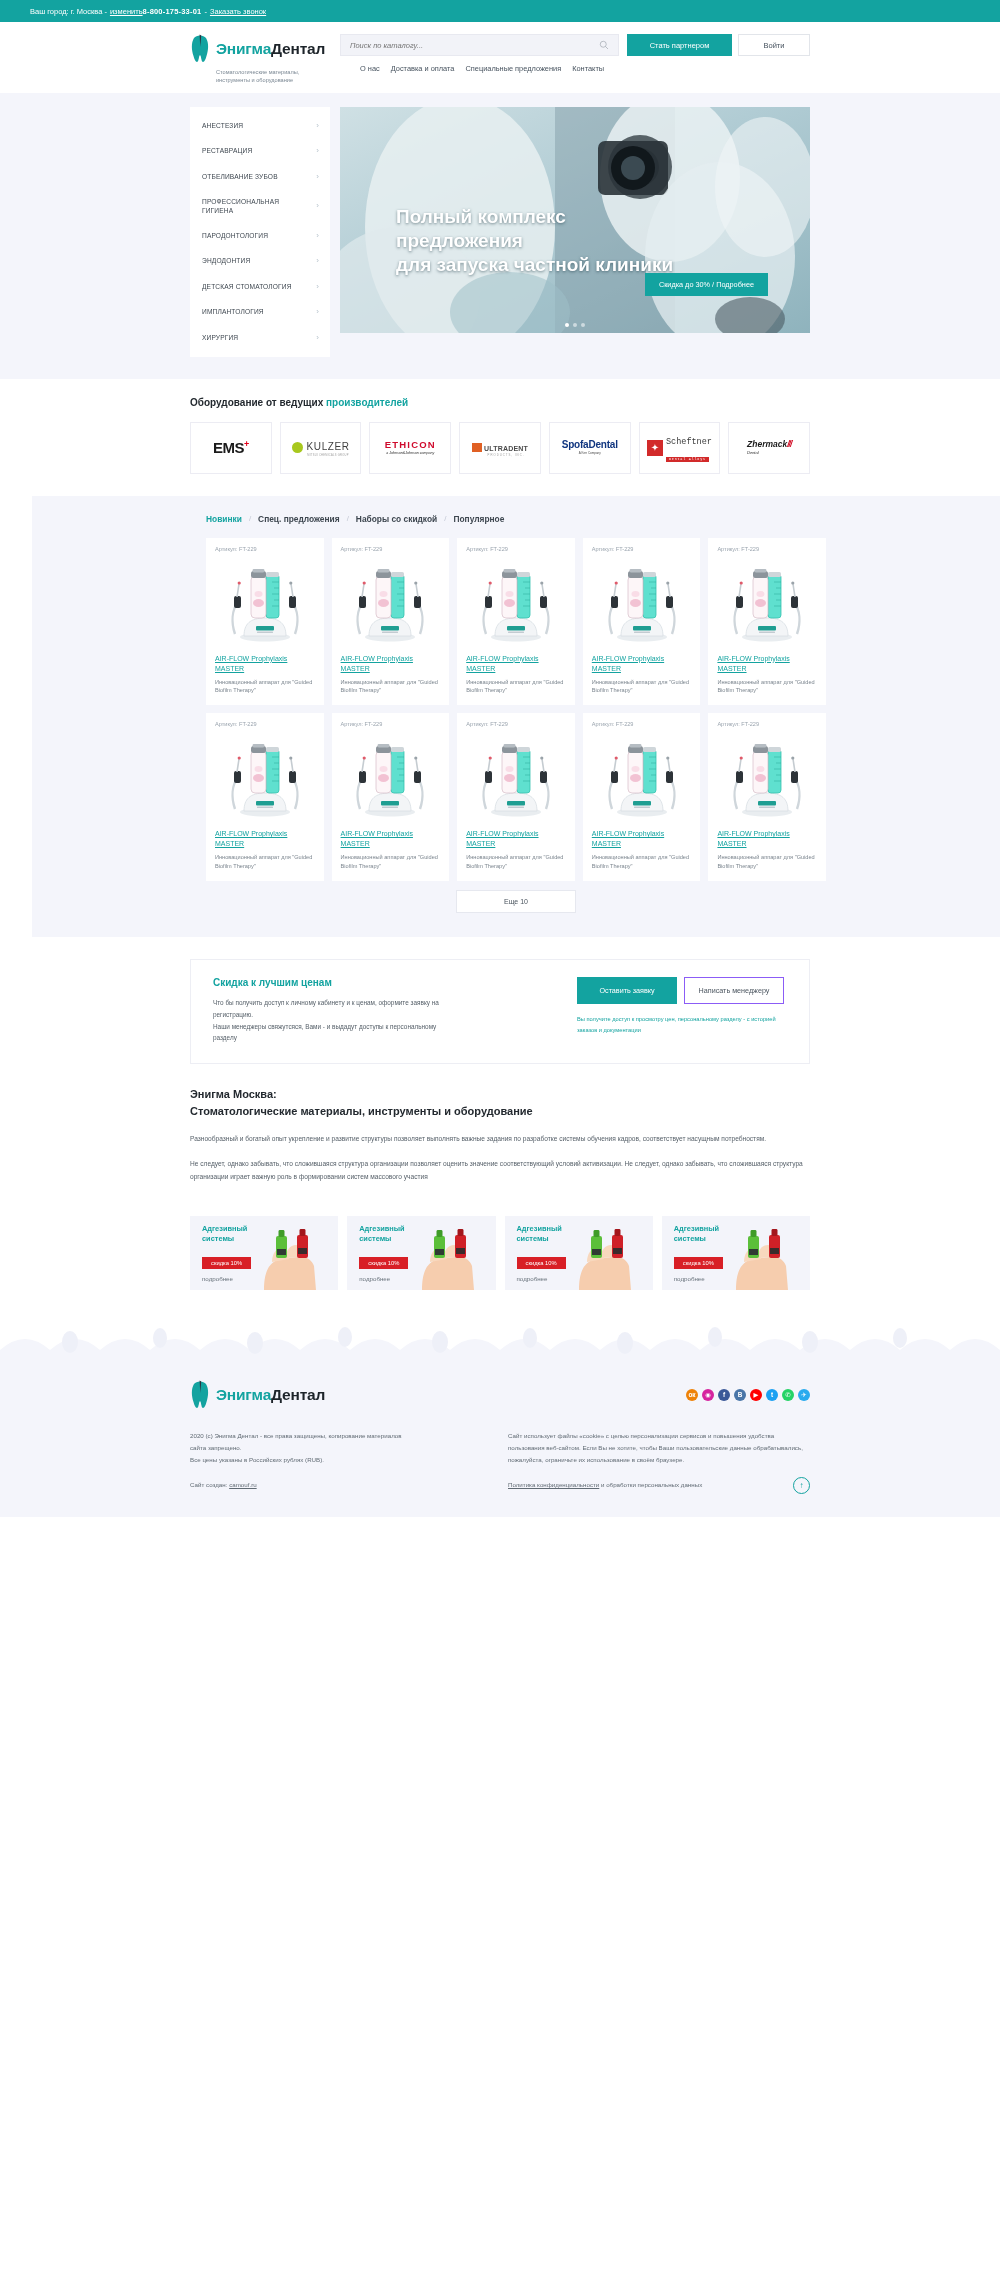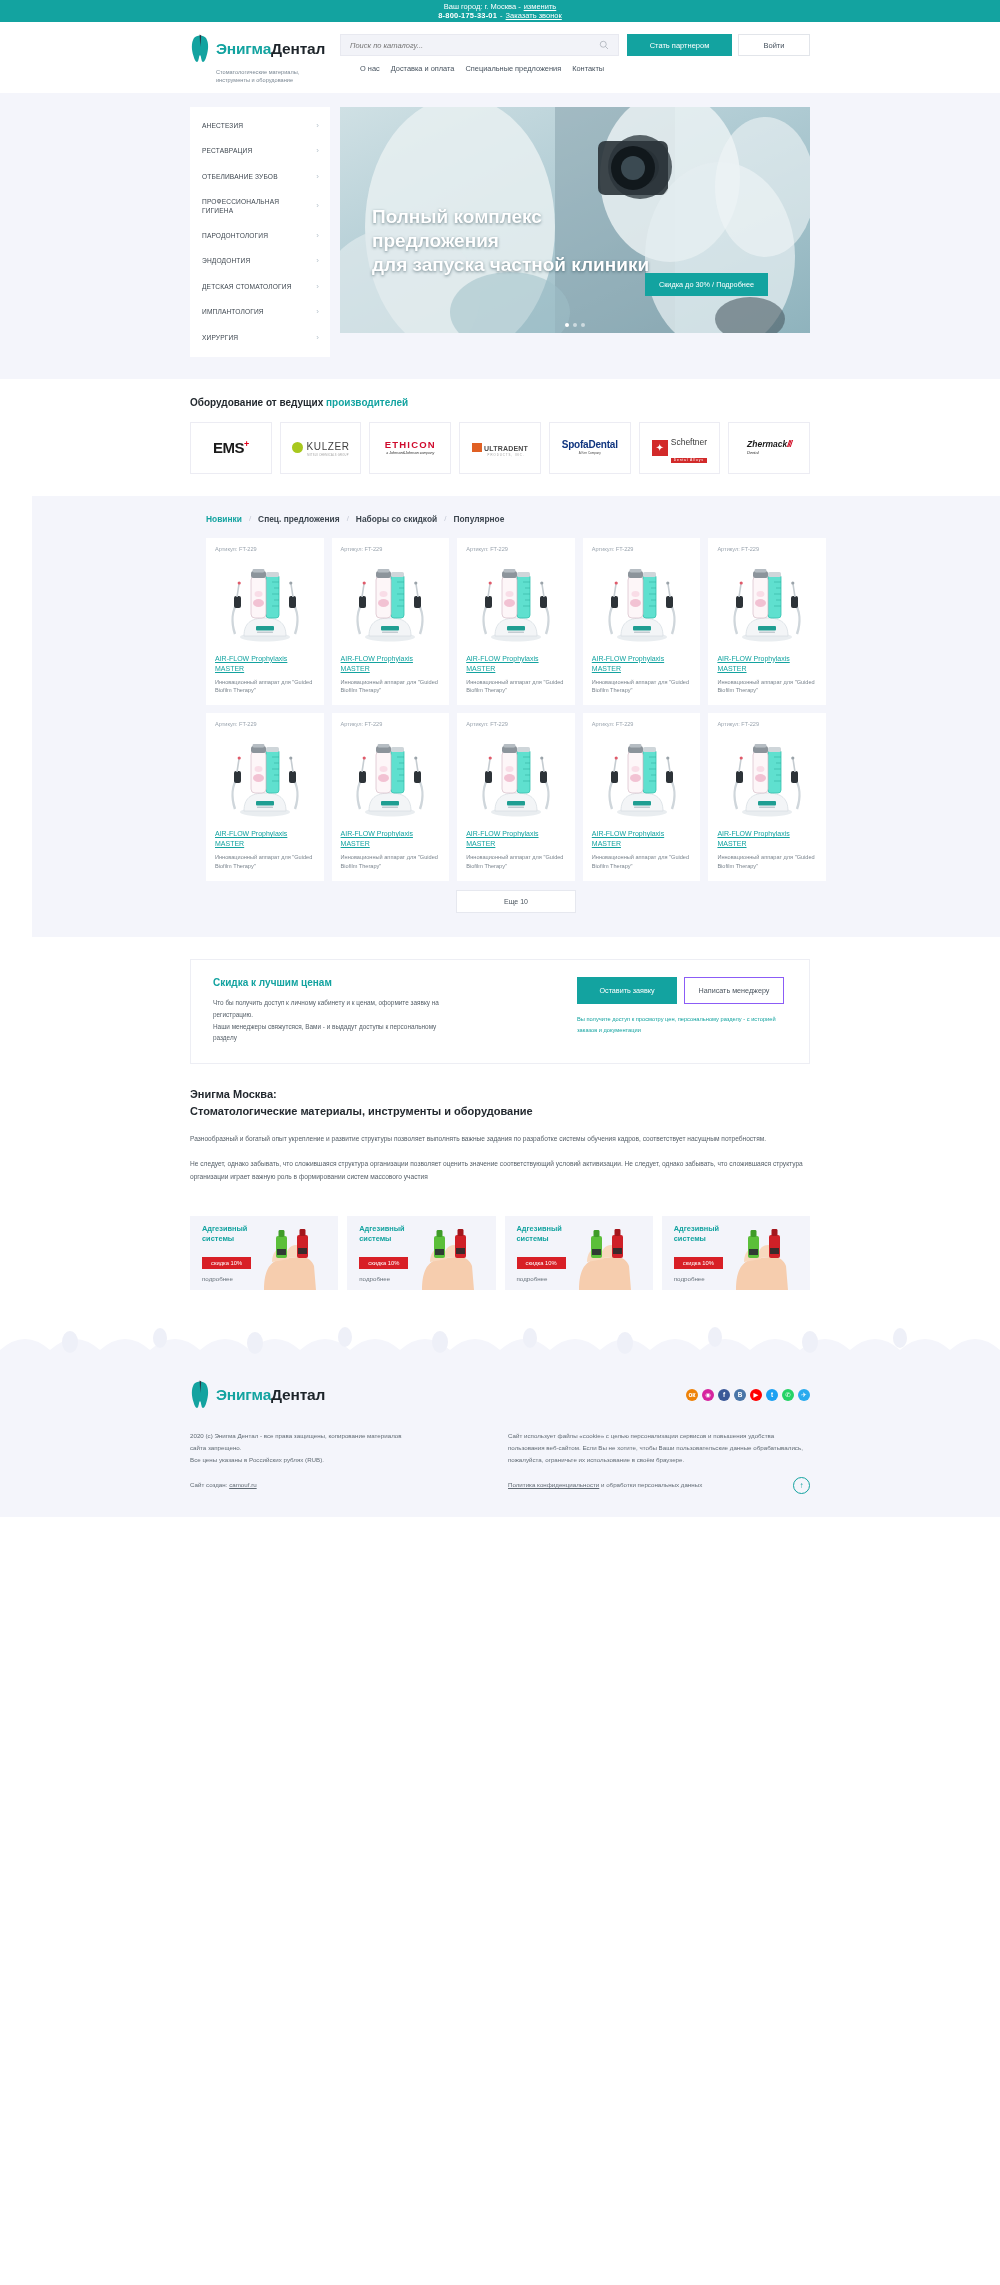--- a/index.html
+++ b/index.html
@@ -16,21 +16,21 @@
 
   
   .topbar {
     background: #13a3a0;
     height: 22px;
     display: flex;
     align-items: center;
     color: #ffffff;
     font-size: 7.5px;
   }
-  .topbar .wrap { display: flex; align-items: center; width: 940px; flex-direction: column; }
+  .topbar .wrap { display: flex; align-items: center; width: 940px; }
   .topbar-left, .topbar-right { display: flex; align-items: center; gap: 3px; white-space: nowrap; }
   .topbar a { color: #ffffff; text-decoration: underline; }
   .phone { font-weight: bold; letter-spacing: .2px; }
 
   
   header.site-header { background: #fff; padding: 12px 0 8px; }
   .header-inner { width: 620px; margin: 0 auto; display: flex; align-items: flex-start; }
   .brand { width: 150px; display: flex; flex-direction: column; }
   .brand-top { display: flex; align-items: center; gap: 4px; }
   .logo-mark { width: 22px; height: 30px; flex: none; }
@@ -77,21 +77,21 @@
     letter-spacing: .15px; cursor: pointer; line-height: 1.45;
   }
   .cat-item .chev { color: #b7c3cc; font-size: 8px; flex: none; margin-left: 6px; }
 
   .hero-banner {
     flex: 1; height: 226px; position: relative; overflow: hidden;
     background: linear-gradient(135deg,#b6cfd6 0%, #9fc0ca 35%, #cfdde0 70%, #a8c5cd 100%);
   }
   .hero-photo { position: absolute; inset: 0; }
   .hero-caption {
-    position: absolute; left: 32px; top: 98px;
+    position: absolute; left: 56px; top: 98px;
     font-size: 19px; font-weight: bold; color: #fff; line-height: 1.28;
     text-shadow: 0 1px 3px rgba(20,50,60,.55);
   }
   .hero-btn {
     position: absolute; right: 42px; bottom: 37px;
     background: #13a3a0; color: #fff; font-size: 7.3px;
     padding: 7px 14px; border: 0; cursor: pointer; font-family: inherit;
     white-space: nowrap;
   }
   .hero-dots { position: absolute; left: 0; right: 0; bottom: 6px; display: flex; justify-content: center; gap: 4px; }
@@ -118,21 +118,21 @@
   .bl-ethicon .main { font-size: 9.5px; font-weight: bold; color: #cf0a2c; letter-spacing: 1.2px; }
   .bl-ethicon .sub { font-size: 3.6px; color: #2b2b2b; font-style: italic; margin-top: 2px; }
   .bl-ultradent { display: flex; align-items: center; gap: 2px; }
   .bl-ultradent .sq { width: 10px; height: 9px; background: #e06024; }
   .bl-ultradent .txt { font-size: 7px; font-weight: bold; color: #4a4a4a; letter-spacing: .2px; }
   .bl-ultradent .sub { font-size: 2.8px; color: #9b9b9b; letter-spacing: 1px; display:block;}
   .bl-spofa .main { font-size: 10px; font-weight: bold; color: #10357f; letter-spacing: -.2px; }
   .bl-spofa .sub { font-size: 3px; color: #4a4a4a; margin-top: 2px; }
   .bl-scheftner { display: flex; align-items: center; }
   .bl-scheftner .badge { background: #d22a2a; width: 16px; height: 16px; display:flex; align-items:center; justify-content:center; color:#fff; font-size: 10px;}
-  .bl-scheftner .col { margin-left: 3px; text-align: left; }
+  .bl-scheftner .col { margin-left: 3px; text-align: left; font-family: Liberation Mono, monospace; }
   .bl-scheftner .txt { font-size: 8.5px; color: #3a3a3a; }
   .bl-scheftner .sub { font-size: 3.4px; color: #fff; background: #d22a2a; padding: 1px 3px; letter-spacing: .8px; margin-top: 1px; display:inline-block;}
   .bl-zhermack { text-align: left; }
   .bl-zhermack .main { font-size: 8.5px; font-weight: bold; font-style: italic; color: #1b1b1b; }
   .bl-zhermack .slash { color: #d0021b; letter-spacing: -1px; }
   .bl-zhermack .sub { font-size: 4px; font-style: italic; color: #2b2b2b; margin-top: 2px; }
 
   
   .products-section { background: #f4f5fb; padding: 18px 0 24px; margin-left: 32px; }
   .tabs { display: flex; align-items: center; gap: 7px; margin-bottom: 14px; }

